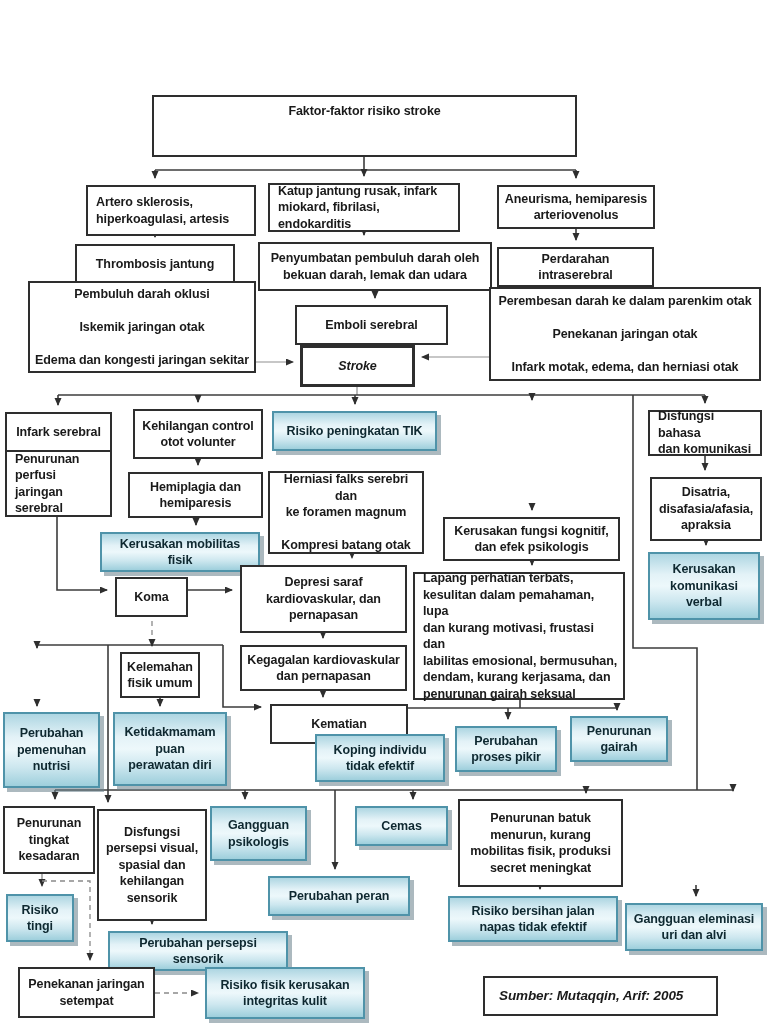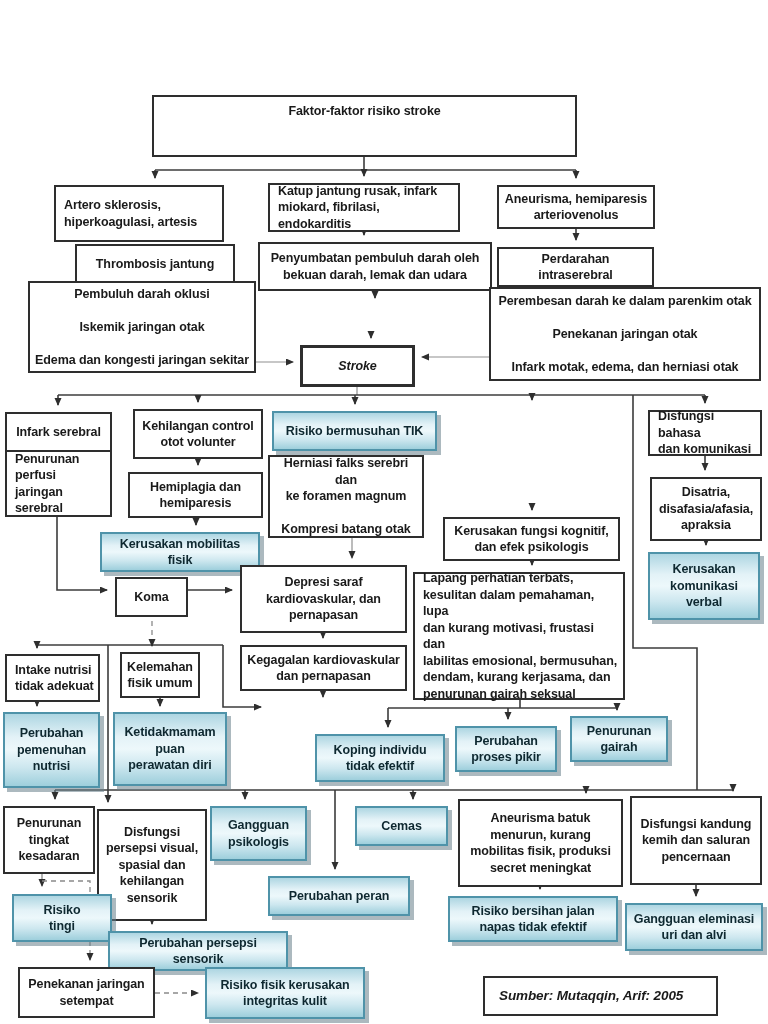--- a/index.html
+++ b/index.html
@@ -109,58 +109,59 @@
     <path class="ld" d="M42 874 V886" marker-end="url(#ah)"></path>
     <path class="ld" d="M42 881 H90 V960" marker-end="url(#ah)"></path>
     <path class="ln" d="M152 921 V924" marker-end="url(#ah)"></path>
     <path class="ln" d="M540 887 V889" marker-end="url(#ah)"></path>
     <path class="ln" d="M696 885 V896" marker-end="url(#ah)"></path>
     <path class="ld" d="M155 993 H198" marker-end="url(#ah)"></path>
   </svg>
 
   <div class="nd vt" style="left:152px;top:95px;width:425px;height:62px">Faktor-faktor risiko stroke</div>
 
-  <div class="nd tl" style="left:54px;top:185px;width:170px;height:57px">Artero sklerosis,
+  <div class="nd tl" style="left:86px;top:185px;width:170px;height:51px">Artero sklerosis,
 hiperkoagulasi, artesis</div>
   <div class="nd tl" style="left:268px;top:183px;width:192px;height:49px">Katup jantung rusak, infark
 miokard, fibrilasi, endokarditis</div>
   <div class="nd" style="left:497px;top:185px;width:158px;height:44px">Aneurisma, hemiparesis
 arteriovenolus</div>
 
   <div class="nd" style="left:75px;top:244px;width:160px;height:25px">Thrombosis jantung</div>
   <div class="nd" style="left:258px;top:242px;width:234px;height:49px">Penyumbatan pembuluh darah oleh
 bekuan darah, lemak dan udara</div>
   <div class="nd" style="left:497px;top:247px;width:157px;height:26px">Perdarahan intraserebral</div>
 
   <div class="nd" style="left:28px;top:281px;width:228px;height:92px">Pembuluh darah oklusi
 
 Iskemik jaringan otak
 
 Edema dan kongesti jaringan sekitar</div>
+  <div class="nd" style="left:295px;top:305px;width:153px;height:27px">Emboli serebral</div>
   <div class="nd tk" style="left:300px;top:345px;width:115px;height:35px">Stroke</div>
   <div class="nd" style="left:489px;top:287px;width:272px;height:94px">Perembesan darah ke dalam parenkim otak
 
 Penekanan jaringan otak
 
 Infark motak, edema, dan herniasi otak</div>
 
   <div class="nd" style="left:5px;top:412px;width:107px;height:25px">Infark serebral</div>
   <div class="nd" style="left:133px;top:409px;width:130px;height:50px">Kehilangan control
 otot volunter</div>
-  <div class="nd bl" style="left:272px;top:411px;width:165px;height:29px">Risiko bermusuhan TIK</div>
+  <div class="nd bl" style="left:272px;top:411px;width:165px;height:29px">Risiko peningkatan TIK</div>
   <div class="nd tl" style="left:648px;top:410px;width:114px;height:46px">Disfungsi bahasa
 dan komunikasi</div>
 
   <div class="nd tl" style="left:5px;top:450px;width:107px;height:67px">Penurunan
 perfusi jaringan
 serebral</div>
   <div class="nd" style="left:128px;top:472px;width:135px;height:46px">Hemiplagia dan
 hemiparesis</div>
   <div class="nd bl" style="left:100px;top:532px;width:160px;height:28px">Kerusakan mobilitas fisik</div>
-  <div class="nd" style="left:268px;top:455px;width:156px;height:83px">Herniasi falks serebri dan
+  <div class="nd" style="left:268px;top:471px;width:156px;height:83px">Herniasi falks serebri dan
 ke foramen magnum
 
 Kompresi batang otak</div>
   <div class="nd" style="left:443px;top:517px;width:177px;height:44px">Kerusakan fungsi kognitif,
 dan efek psikologis</div>
   <div class="nd" style="left:650px;top:477px;width:112px;height:64px">Disatria,
 disafasia/afasia,
 apraksia</div>
   <div class="nd bl" style="left:648px;top:552px;width:112px;height:68px">Kerusakan
 komunikasi
@@ -171,23 +172,22 @@
 kardiovaskular, dan
 pernapasan</div>
   <div class="nd" style="left:240px;top:645px;width:167px;height:46px">Kegagalan kardiovaskular
 dan pernapasan</div>
   <div class="nd tl" style="left:413px;top:572px;width:212px;height:128px">Lapang perhatian terbats,
 kesulitan dalam pemahaman, lupa
 dan kurang motivasi, frustasi dan
 labilitas emosional, bermusuhan,
 dendam, kurang kerjasama, dan
 penurunan gairah seksual</div>
-
-  <div class="nd tl" style="left:5px;top:654px;width:95px;height:48px">Intake nutrisi
-tidak adekuat</div>
+  <div class="nd" style="left:270px;top:704px;width:138px;height:27px">Kematian</div>
+
   <div class="nd" style="left:120px;top:652px;width:80px;height:46px">Kelemahan
 fisik umum</div>
 
   <div class="nd bl" style="left:3px;top:712px;width:97px;height:76px">Perubahan
 pemenuhan
 nutrisi</div>
   <div class="nd bl" style="left:113px;top:712px;width:114px;height:74px">Ketidakmamam
 puan
 perawatan diri</div>
   <div class="nd bl" style="left:315px;top:734px;width:130px;height:48px">Koping individu
@@ -202,29 +202,26 @@
 kesadaran</div>
   <div class="nd" style="left:97px;top:809px;width:110px;height:112px">Disfungsi
 persepsi visual,
 spasial dan
 kehilangan
 sensorik</div>
   <div class="nd bl" style="left:210px;top:806px;width:97px;height:55px">Gangguan
 psikologis</div>
   <div class="nd bl" style="left:355px;top:806px;width:93px;height:26px">Cemas</div>
   <div class="nd bl" style="left:268px;top:876px;width:142px;height:28px">Perubahan peran</div>
-  <div class="nd" style="left:458px;top:799px;width:165px;height:88px">Aneurisma batuk
+  <div class="nd" style="left:458px;top:799px;width:165px;height:88px">Penurunan batuk
 menurun, kurang
 mobilitas fisik, produksi
 secret meningkat</div>
-  <div class="nd" style="left:630px;top:796px;width:132px;height:89px">Disfungsi kandung
-kemih dan saluran
-pencernaan</div>
-
-  <div class="nd bl" style="left:12px;top:894px;width:100px;height:48px">Risiko
+
+  <div class="nd bl" style="left:6px;top:894px;width:68px;height:48px">Risiko
 tingi</div>
   <div class="nd bl" style="left:108px;top:931px;width:180px;height:28px">Perubahan persepsi sensorik</div>
   <div class="nd" style="left:18px;top:967px;width:137px;height:51px">Penekanan jaringan
 setempat</div>
   <div class="nd bl" style="left:205px;top:967px;width:160px;height:52px">Risiko fisik kerusakan
 integritas kulit</div>
   <div class="nd bl" style="left:448px;top:896px;width:170px;height:46px">Risiko bersihan jalan
 napas tidak efektif</div>
   <div class="nd bl" style="left:625px;top:903px;width:138px;height:48px">Gangguan eleminasi
 uri dan alvi</div>

